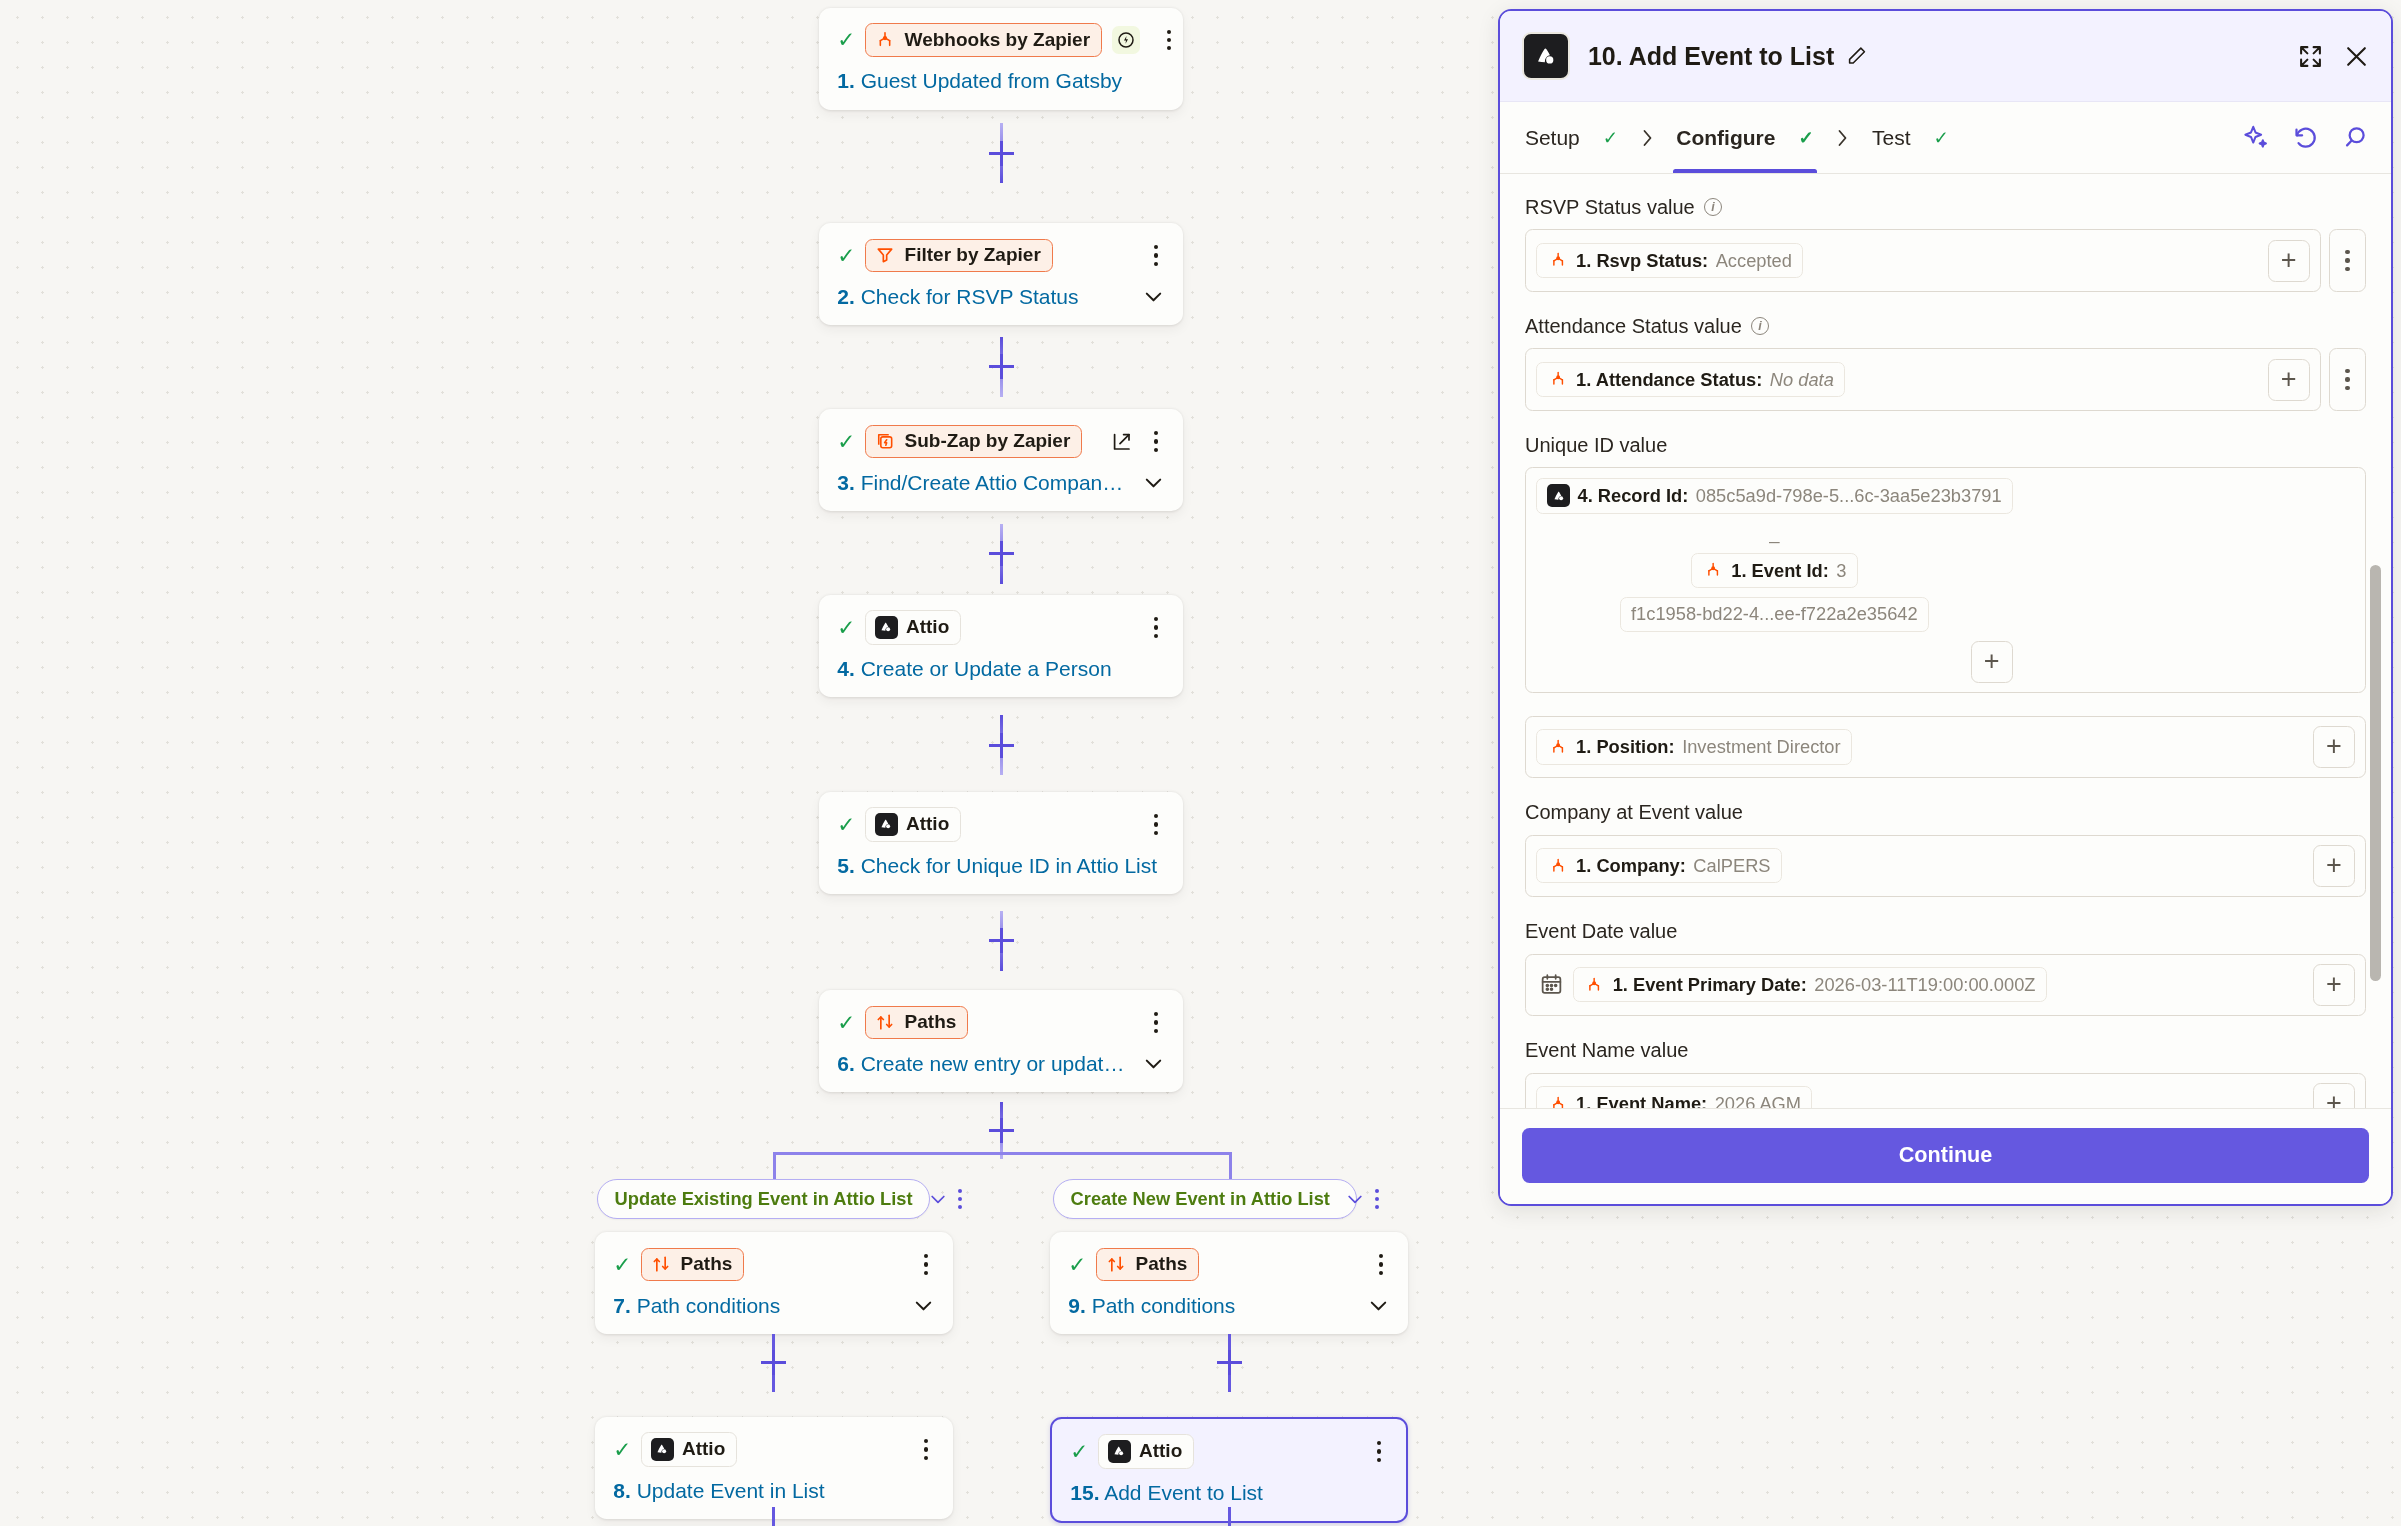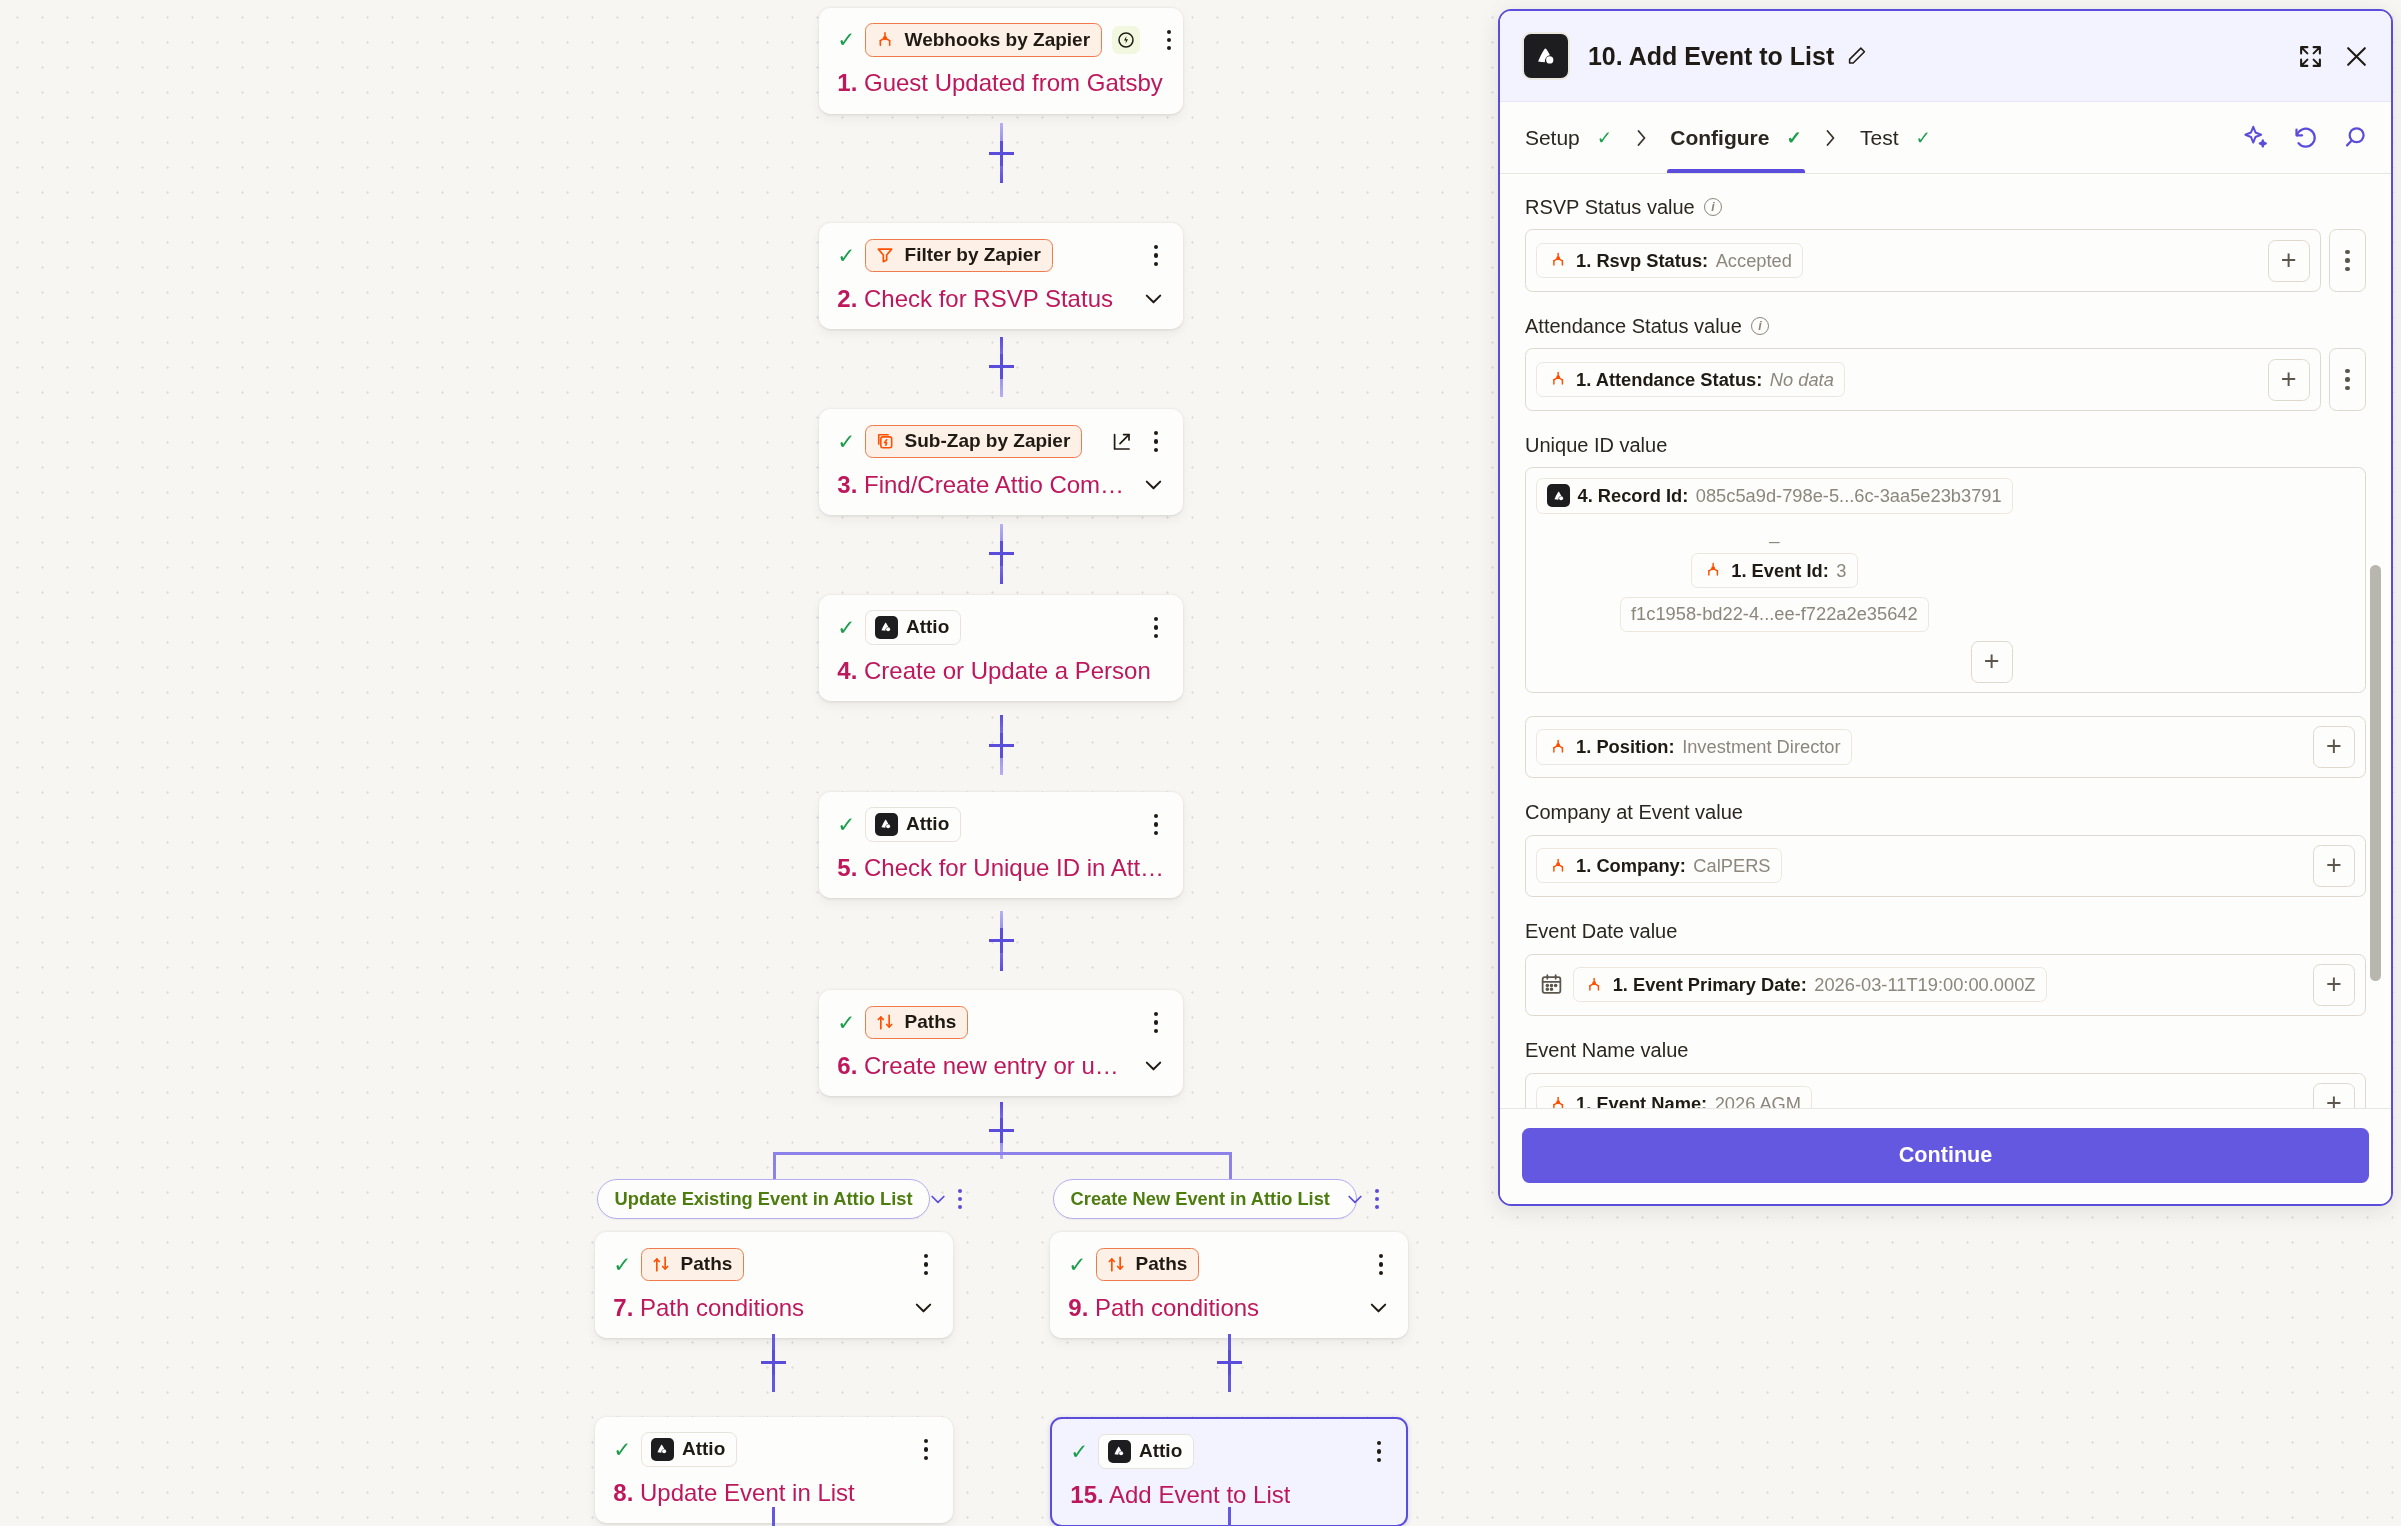--- a/index.html
+++ b/index.html
@@ -61,21 +61,21 @@
     width: 28px; height: 28px; border-radius: 6.7px; background: #f2f8e0;
     display: inline-flex; align-items: center; justify-content: center; flex: 0 0 auto;
   }
 
   .node-spacer { flex: 1 1 auto; }
   .kebab { display: flex; flex-direction: column; gap: 4.2px; padding: 5px 6.7px; cursor: pointer; }
   .kebab i { width: 4.2px; height: 4.2px; border-radius: 50%; background: #1f1b14; display: block; }
   .ext-link { margin-right: 5px; display: inline-flex; }
 
   .node-bottom { display: flex; align-items: center; margin-top: 11.6px; }
-  .node-title { font-size: 24px; color: #be185d; white-space: nowrap; overflow: hidden; text-overflow: ellipsis;}
+  .node-title { font-size: 21px; color: #0369a1; white-space: nowrap; overflow: hidden; text-overflow: ellipsis;}
   .node-title b { font-weight: 700; }
   .chev { margin-left: auto; padding-left: 11.6px; display: inline-flex; }
 
   
   .conn { position: absolute; background: #6558e0; width: 2.5px; }
   .conn-grad-down { background: linear-gradient(to bottom, #b7b0f2, #5b4ddb); }
   .conn-grad-up   { background: linear-gradient(to bottom, #5b4ddb, #b7b0f2); }
   .plusmark { position: absolute; width: 25px; height: 25px; }
   .plusmark::before, .plusmark::after {
     content:""; position:absolute; background:#5b4ddb;
@@ -129,21 +129,21 @@
   .head-pencil { margin-left: 11.6px; display:inline-flex; cursor:pointer;}
   .head-actions { margin-left: auto; display: flex; align-items: center; gap: 21.6px; }
   .head-actions span { display:inline-flex; cursor:pointer; }
 
   .panel-tabs {
     display: flex; align-items: center;
     padding: 0 21.6px; height: 72px; flex: 0 0 auto;
     border-bottom: 1.2px solid #e8e6e0;
     background: #fdfdfb;
   }
-  .tab { display:flex; align-items:center; gap:17px; font-size:21px; color:#2b2620; height:100%; padding: 0 3.3px; cursor:pointer; position:relative;}
+  .tab { display:flex; align-items:center; gap:23px; font-size:21px; color:#2b2620; height:100%; padding: 0 3.3px; cursor:pointer; position:relative;}
   .tab.active { font-weight: 700; }
   .tab.active::after {
     content:""; position:absolute; left:0; right:0; bottom:0; height:4.2px;
     background:#5b4ddb; border-radius: 2.5px 2.5px 0 0;
   }
   .tab .tick { color:#1a9e4b; font-size:18.3px; }
   .tab-sep { margin: 0 18.3px; color:#5c564d; font-size: 21.6px; display:inline-flex;}
   .tabs-right { margin-left:auto; display:flex; align-items:center; gap:23px; }
   .tabs-right span { display:inline-flex; cursor:pointer; }
 

